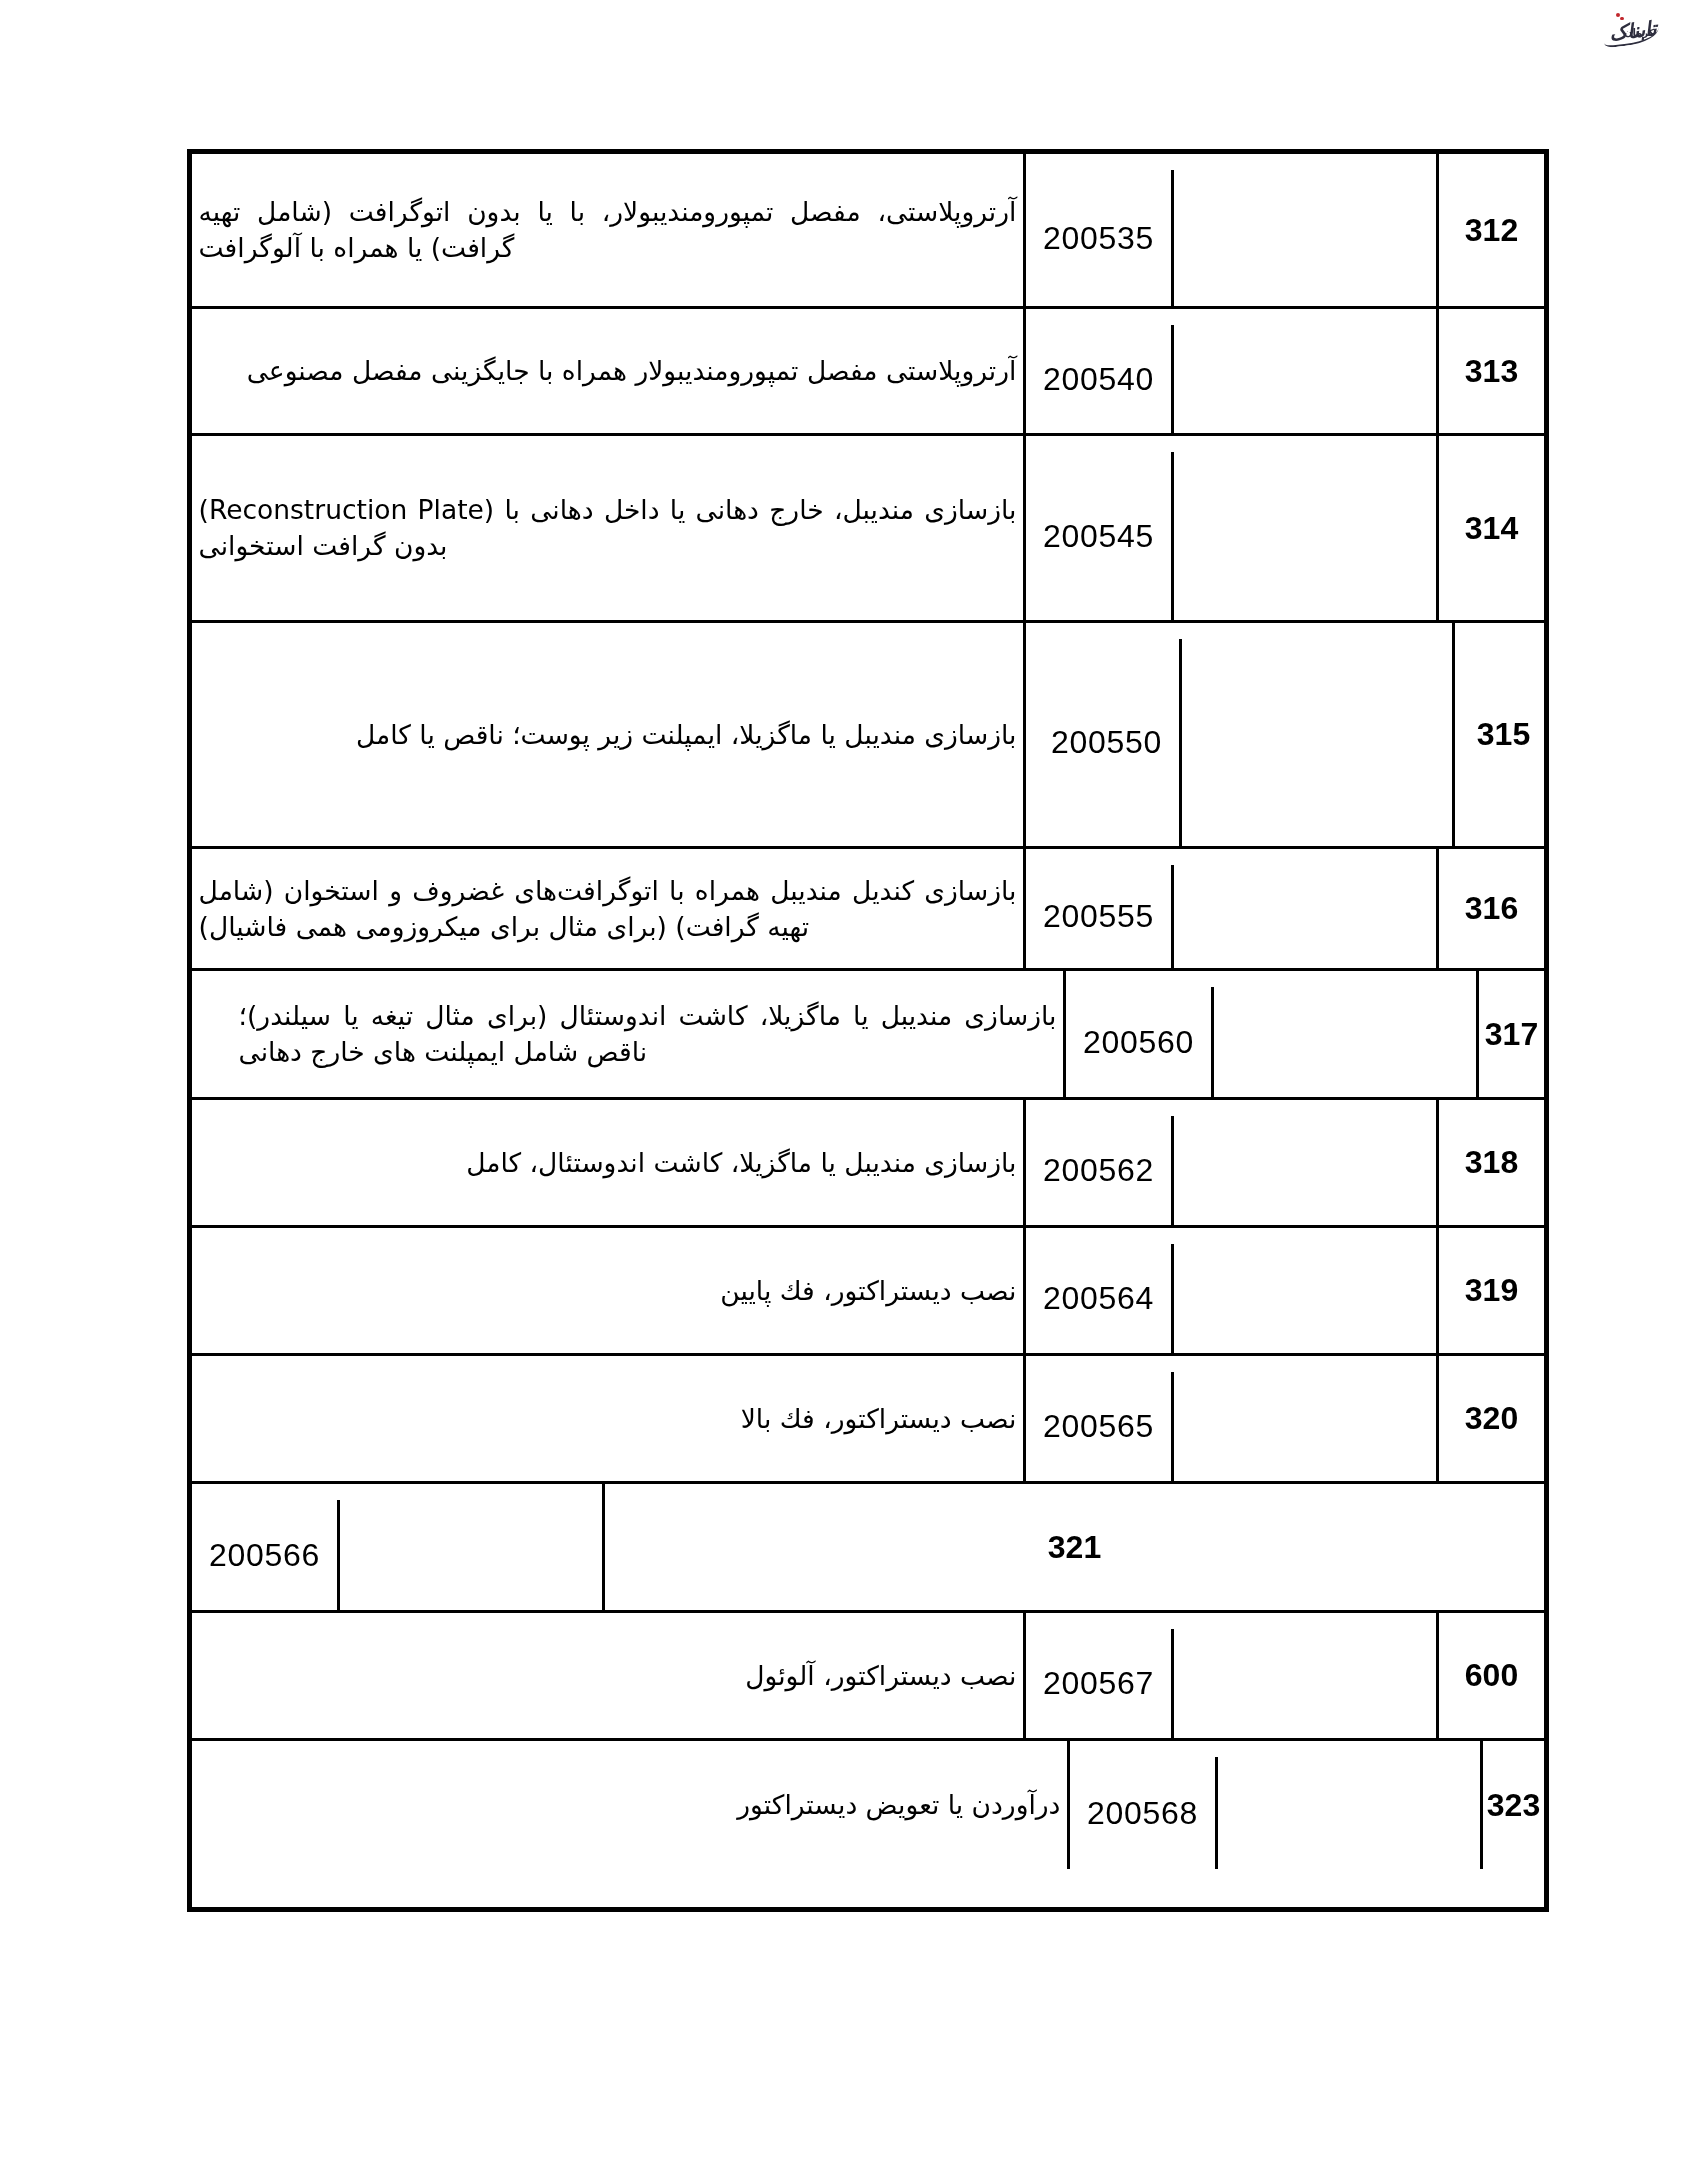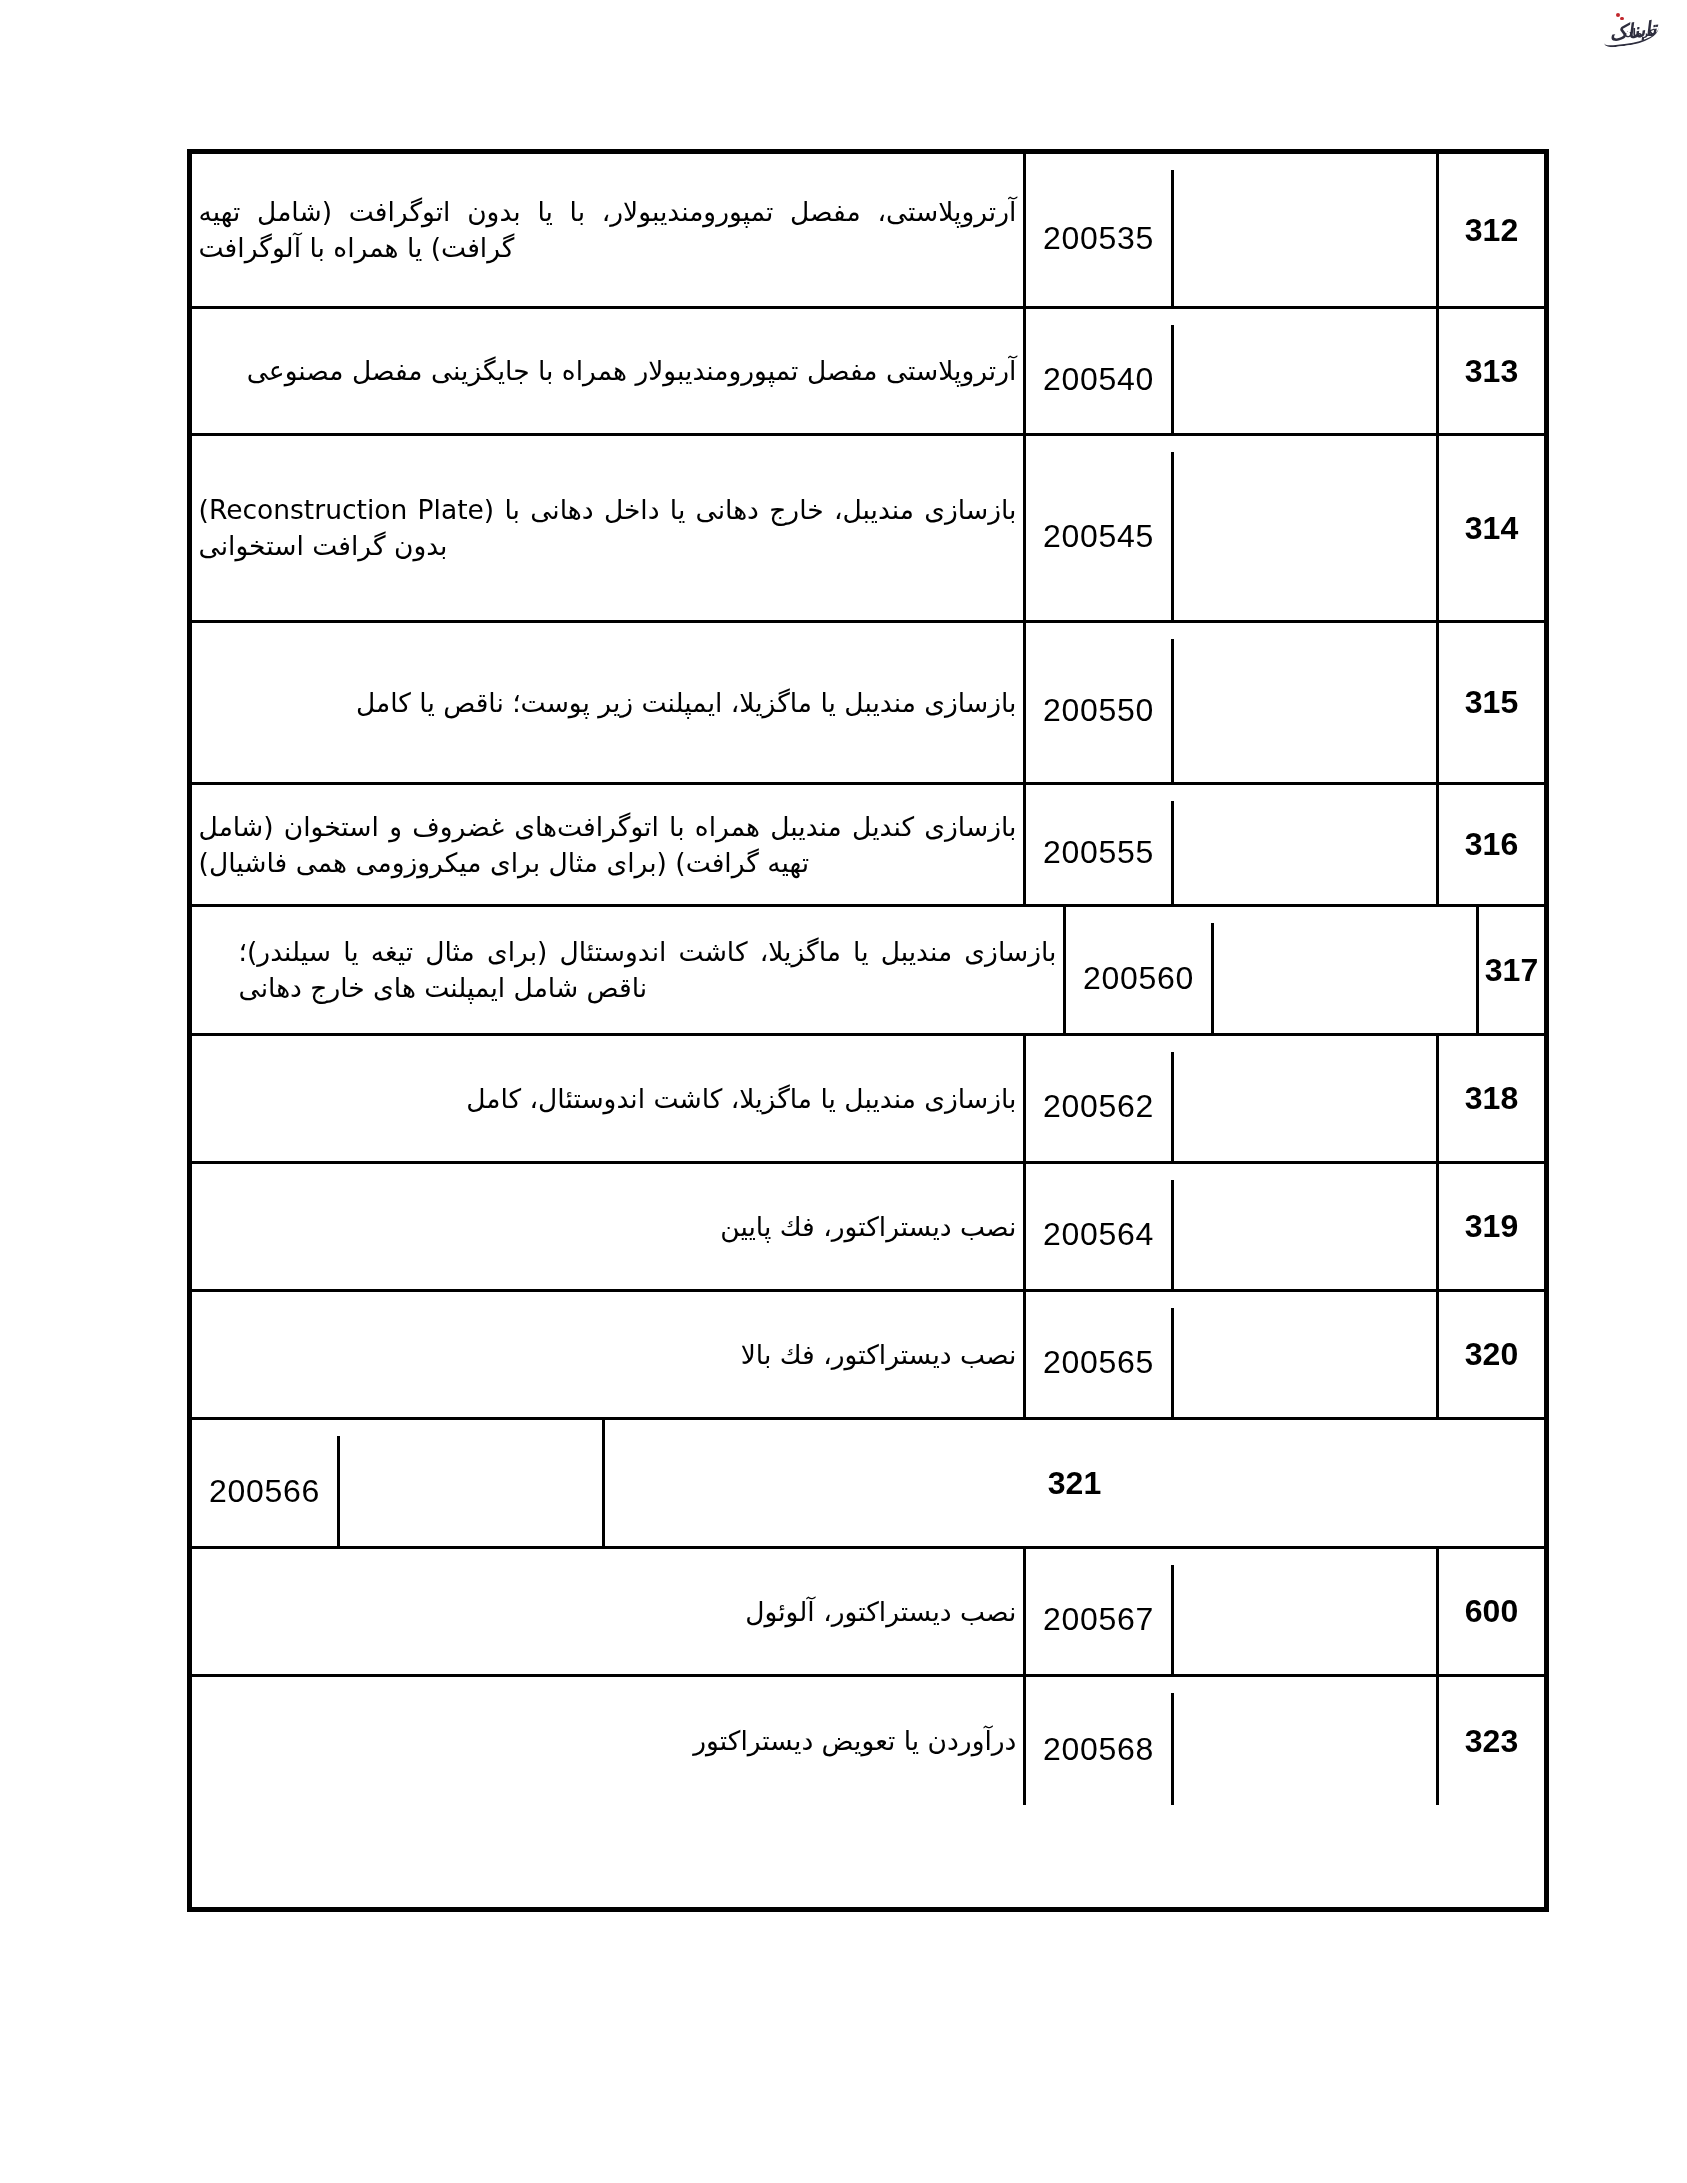--- a/index.html
+++ b/index.html
@@ -68,21 +68,21 @@
     flex-direction: column;
     background: #fff;
   }
   .t-row {
     display: flex;
     flex-direction: row;
     border-bottom: 3.3px solid #000;
     box-sizing: border-box;
     width: 100%;
   }
-  .t-row:last-child { border-bottom: none; }
+  .t-row:last-child { border-bottom: none; padding-left: 44px; }
 
   .cell {
     box-sizing: border-box;
     display: flex;
     align-items: center;
     overflow: hidden;
   }
   .c-desc {
     width: 834px;
     border-right: 3.3px solid #000;
@@ -152,21 +152,21 @@
         <div class="c-num cell">313</div>
       </div>
       <div class="t-row" style="height: 187px;">
         <div class="c-desc cell jl">
           <div class="desc-text">بازسازی مندیبل، خارج دهانی یا داخل دهانی با (Reconstruction Plate) بدون گرافت استخوانی</div>
         </div>
         <div class="c-code cell">200545</div>
         <div class="c-empty cell"></div>
         <div class="c-num cell">314</div>
       </div>
-      <div class="t-row" style="height: 162px;">
+      <div class="t-row" style="height: 226px; gap: 8px;">
         <div class="c-desc cell">
           <div class="desc-text">بازسازی مندیبل یا ماگزیلا، ایمپلنت زیر پوست؛ ناقص یا کامل</div>
         </div>
         <div class="c-code cell">200550</div>
         <div class="c-empty cell"></div>
         <div class="c-num cell">315</div>
       </div>
       <div class="t-row" style="height: 122px;">
         <div class="c-desc cell jl">
           <div class="desc-text">بازسازی کندیل مندیبل همراه با اتوگرافت‌های غضروف و استخوان (شامل تهیه گرافت) (برای مثال برای میکروزومی همی فاشیال)</div>

